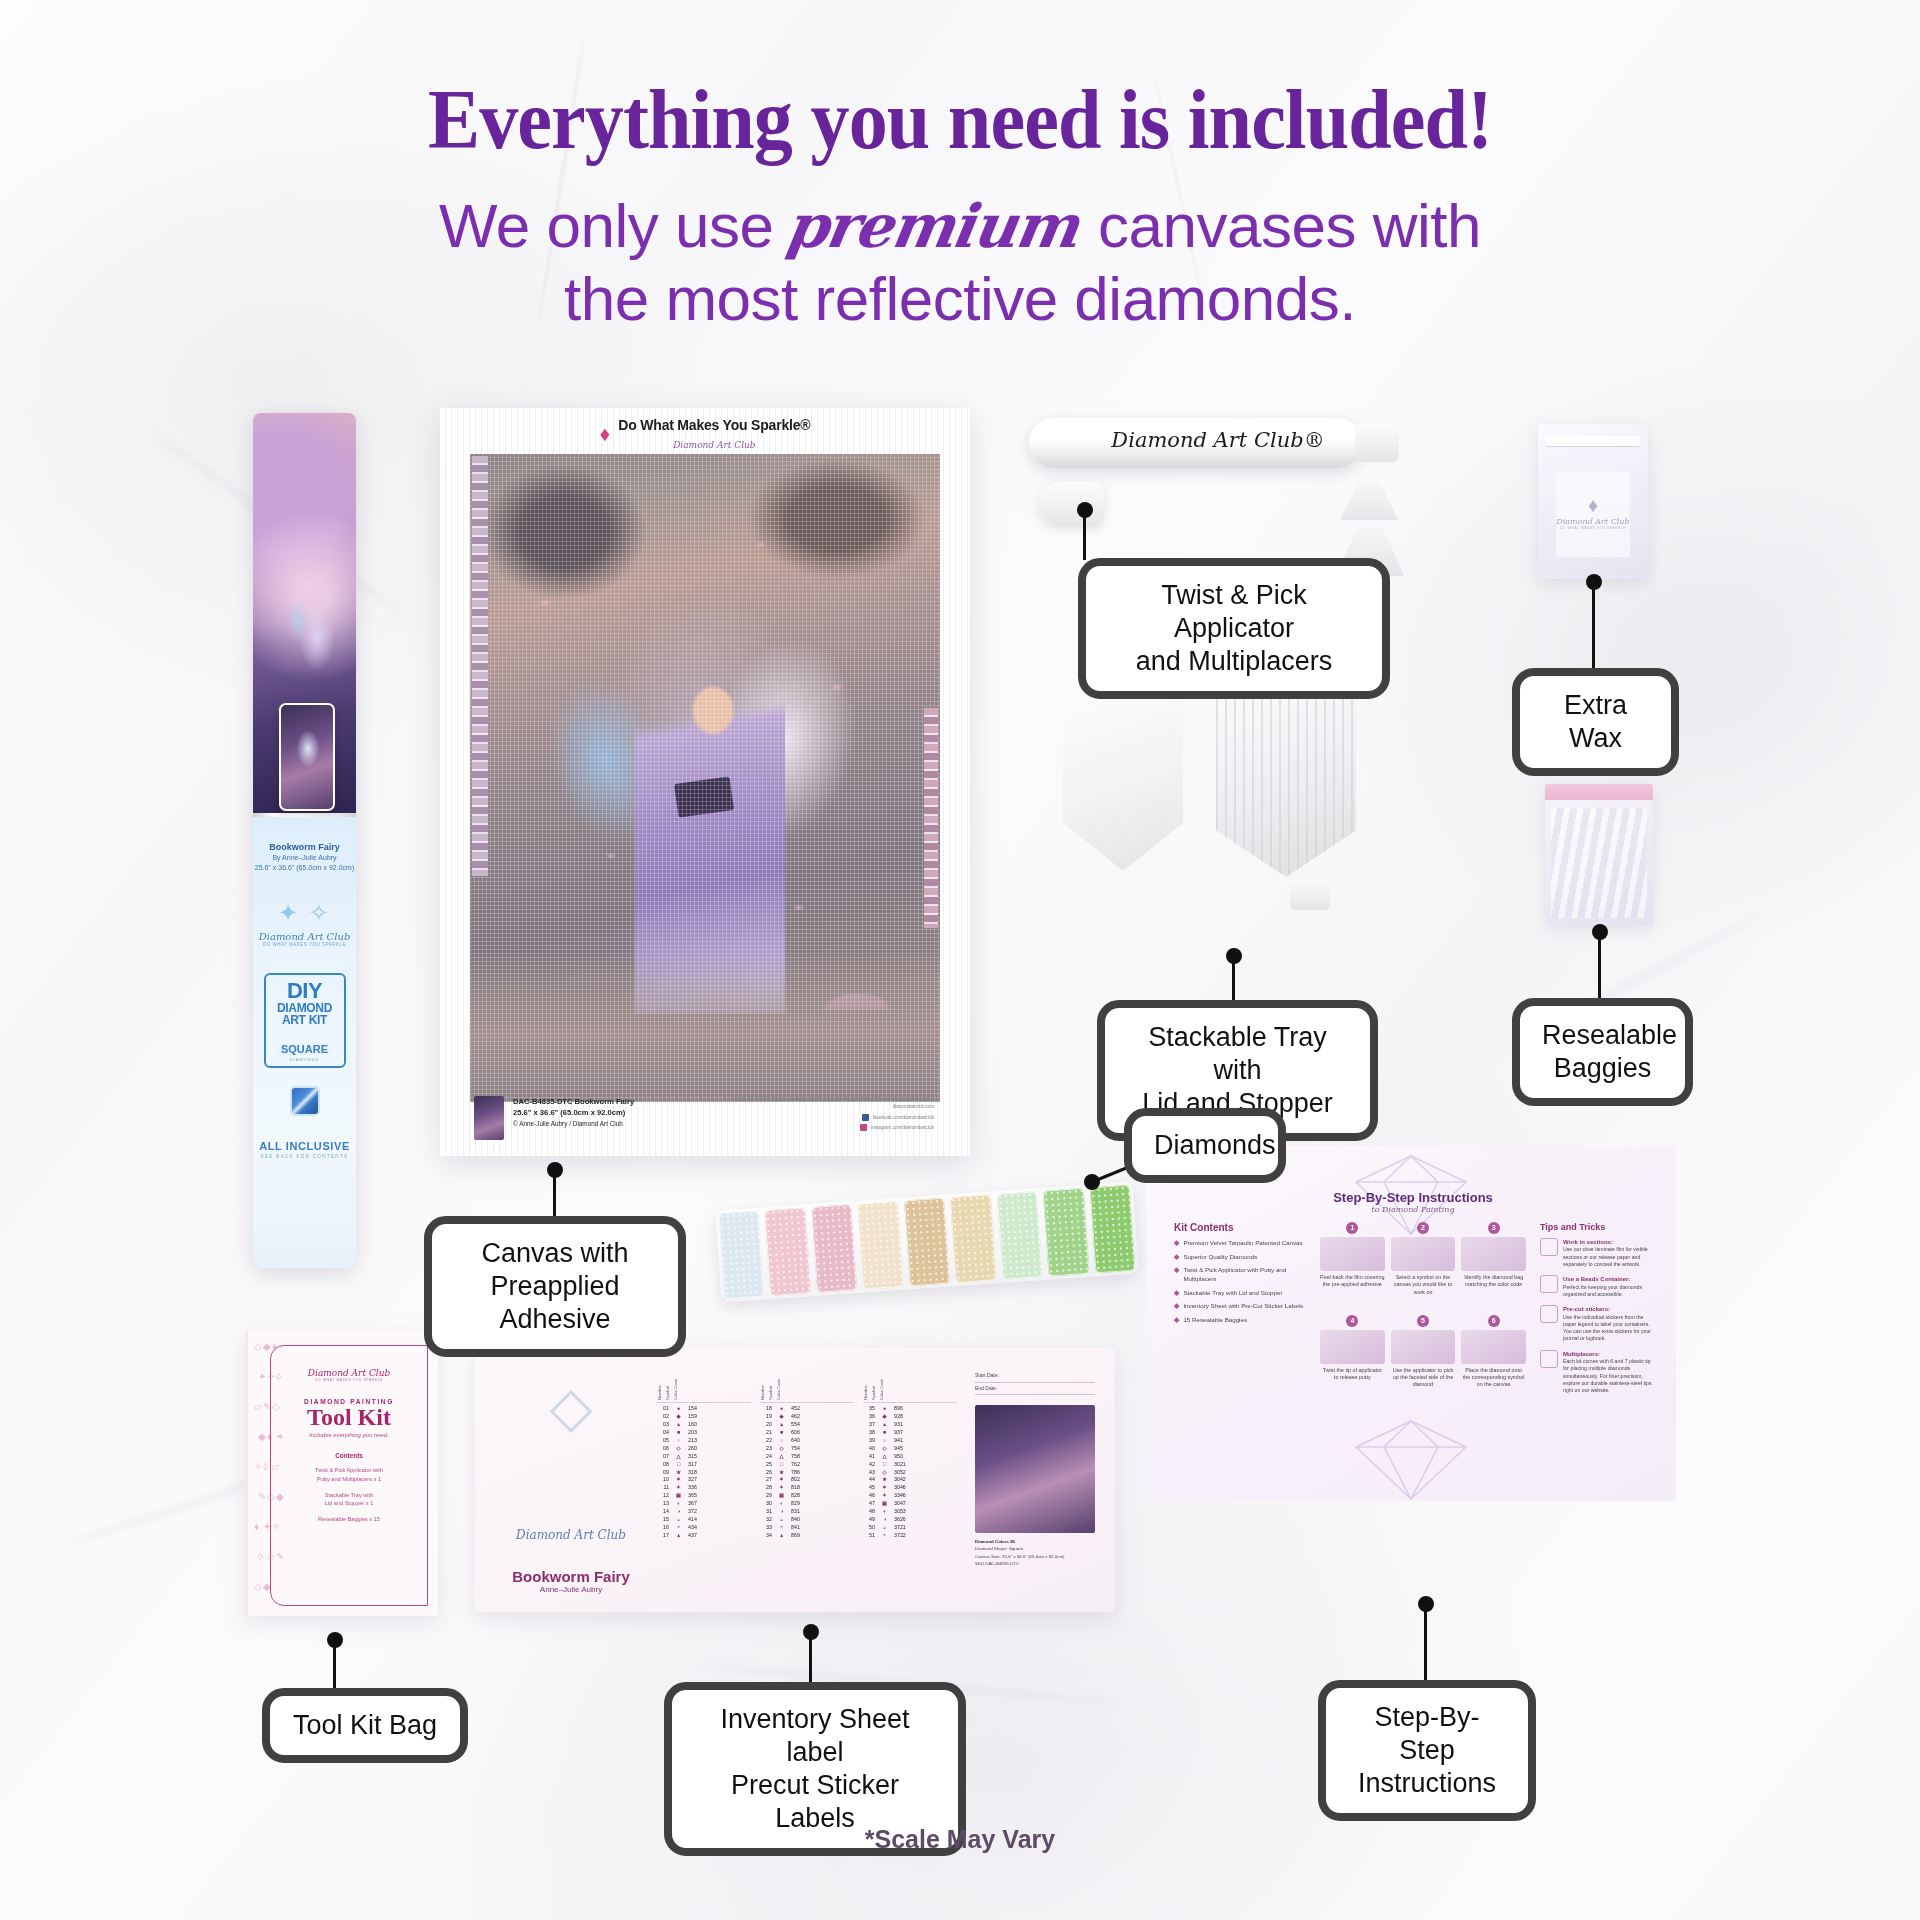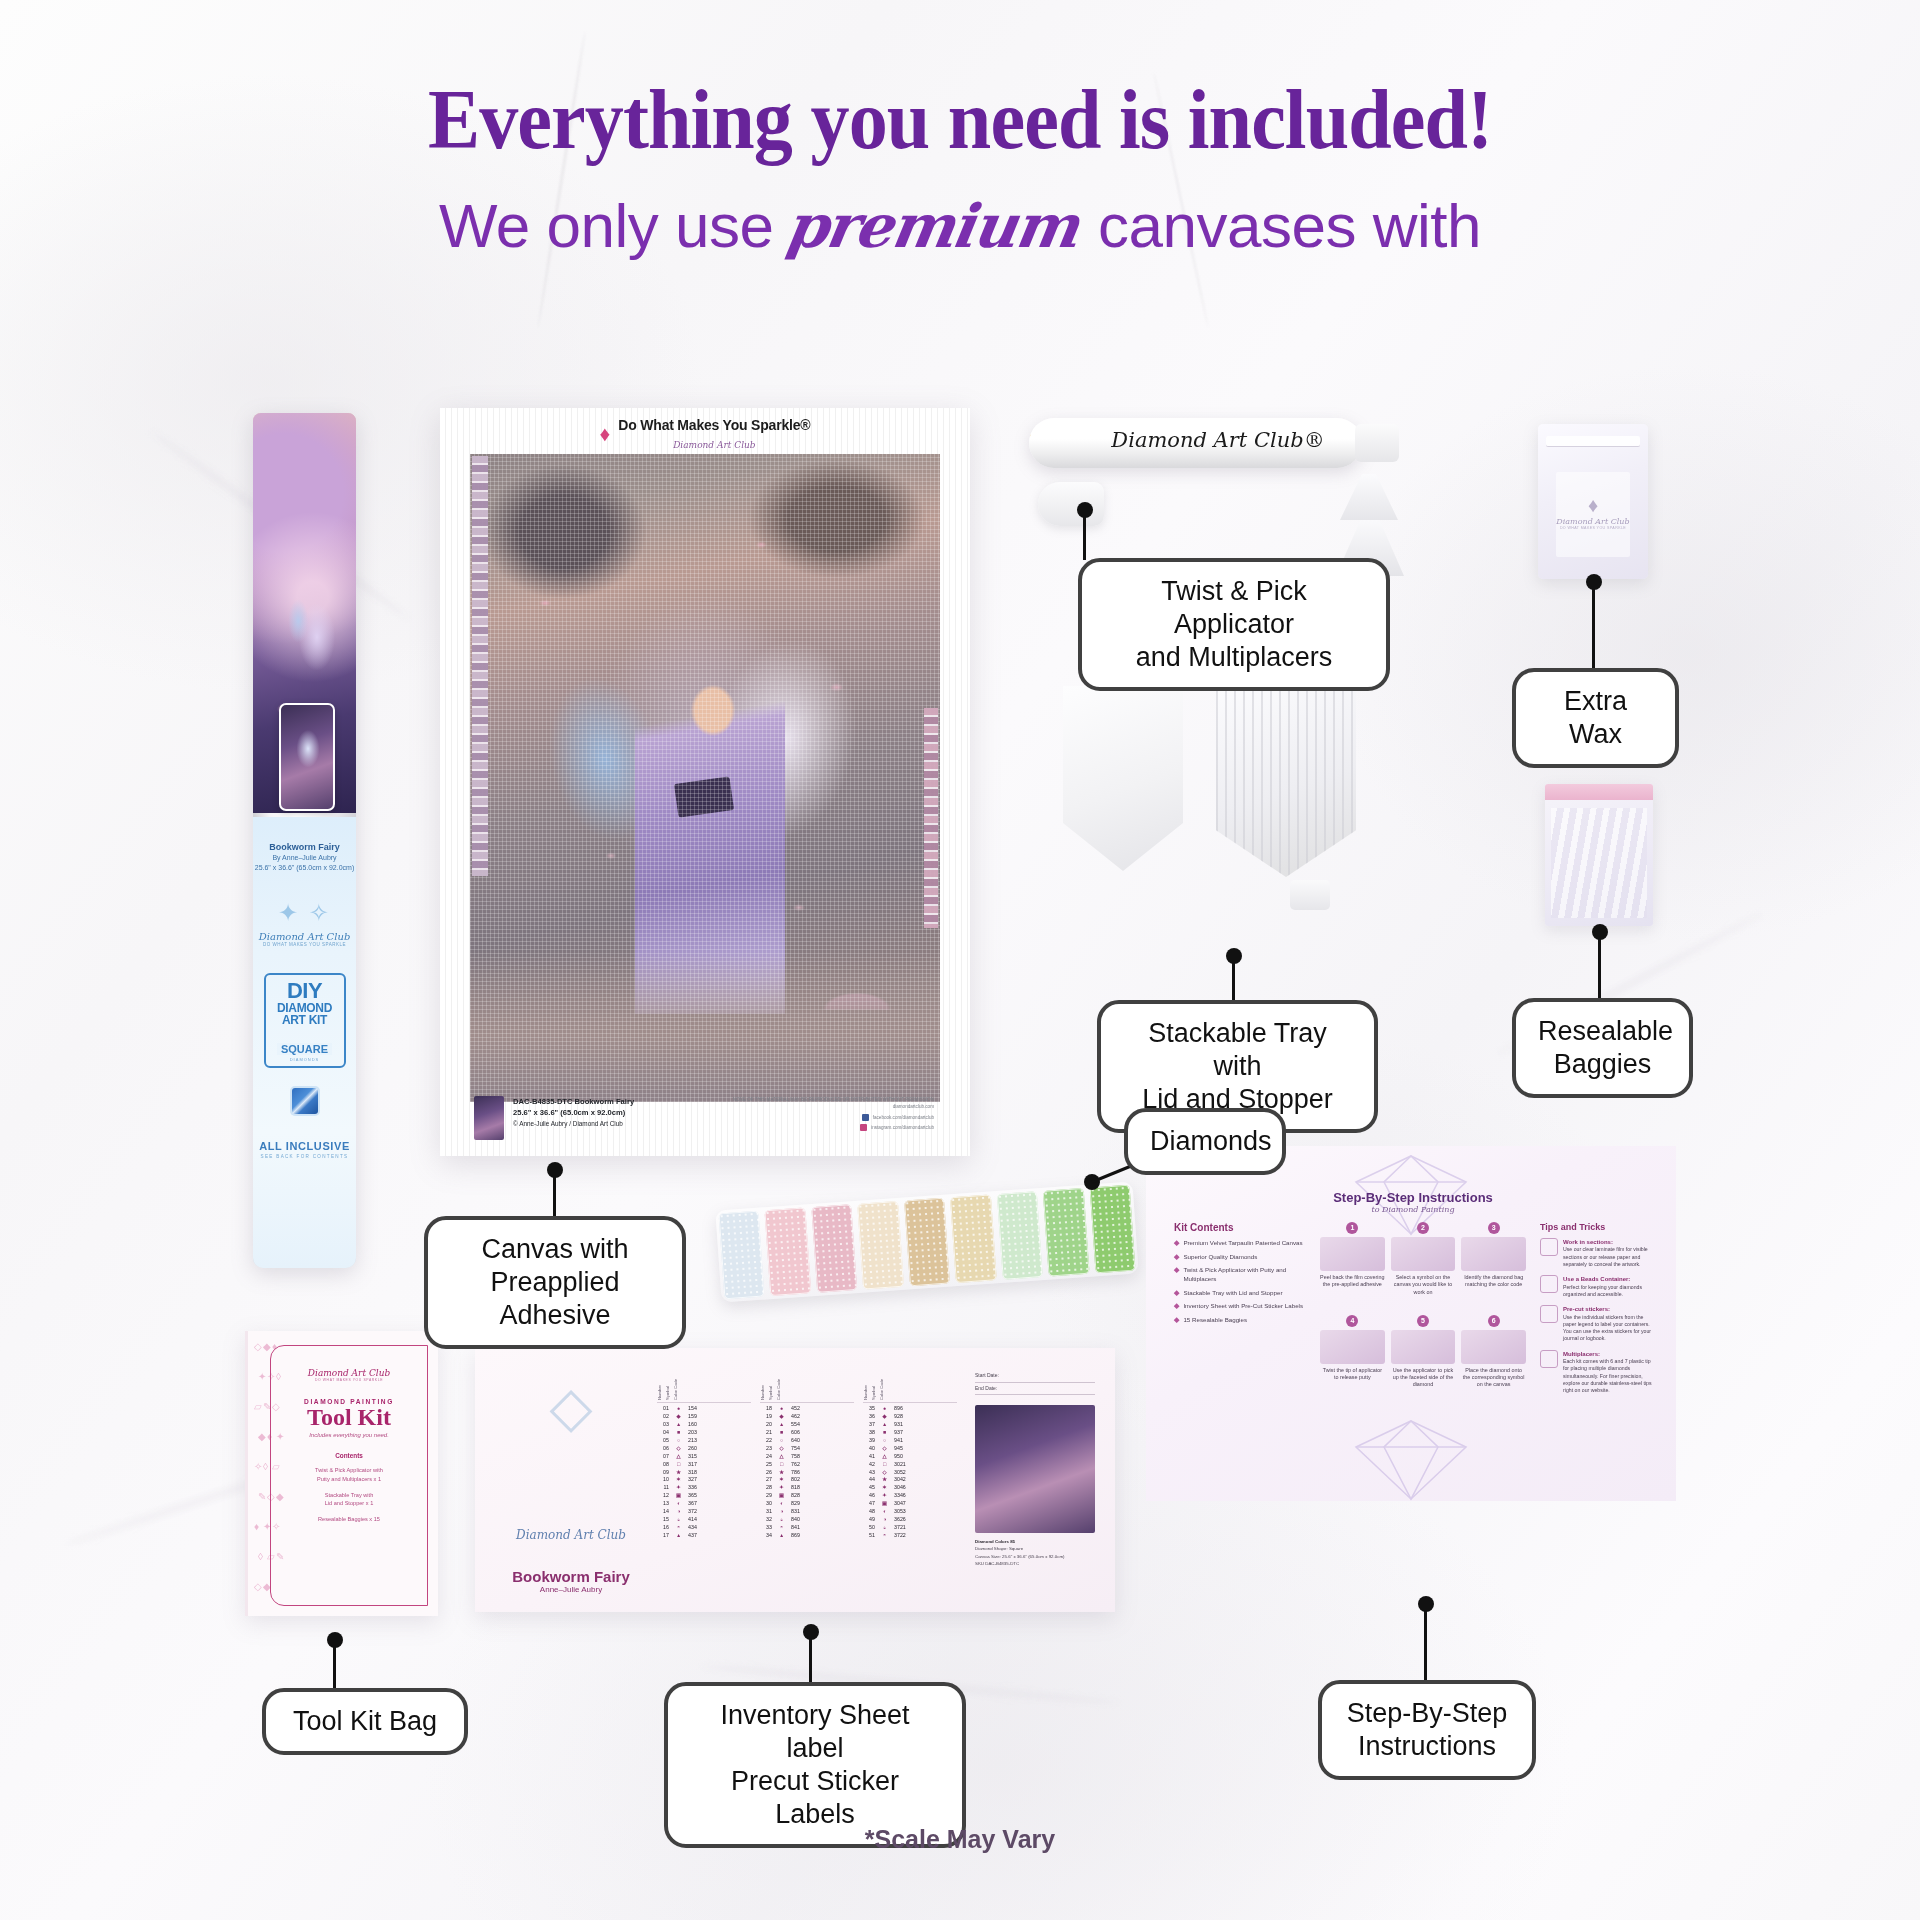--- a/index.html
+++ b/index.html
@@ -29,21 +29,21 @@
     letter-spacing:-.5px;
   }
   .h2 .script{
     font-family:"DejaVu Serif",serif;font-style:italic;font-weight:bold;
     transform:skewX(-12deg);display:inline-block;letter-spacing:-2px;
     font-size:60px;
   }
 
   
   .callout{
-    position:absolute;border:4px solid #404040;border-radius:22px;background:#fff;
+    position:absolute;border:8px solid #404040;border-radius:22px;background:#fff;
     color:#111;font-size:27px;line-height:1.22;text-align:center;
     padding:13px 22px;box-sizing:border-box;white-space:pre-line;font-weight:400;
   }
   .lead{position:absolute;background:#111;}
   .dot{position:absolute;width:16px;height:16px;border-radius:50%;background:#111;}
 
   
   .tube{
     position:absolute;left:253px;top:413px;width:103px;height:855px;
     border-radius:8px 8px 10px 10px;overflow:hidden;
@@ -314,20 +314,21 @@
 <div class="vein2" style="left:1480px;top:980px;width:300px;height:8px;transform:rotate(-28deg);"></div>
 <div class="vein2" style="left:700px;top:1680px;width:420px;height:9px;transform:rotate(5deg);"></div>
 <div class="vein2" style="left:60px;top:1500px;width:260px;height:8px;transform:rotate(-18deg);"></div>
 
 <div class="head-wrap">
   <div class="h1">Everything you need is included!</div>
   <div class="h2">
     <span>We only use</span>
     <span class="script">premium</span>
     <span>canvases with</span><br>
+    <span>the most reflective diamonds.</span>
   </div>
 </div>
 
 <div class="tube">
   <div class="tube-art"></div>
   <div class="tube-thumb"></div>
   <div class="tube-label">
     <div class="tl-title">Bookworm Fairy</div>
     <div class="tl-sub">By Anne–Julie Aubry</div>
     <div class="tl-sub">25.6" x 36.6" (65.0cm x 92.0cm)</div>

